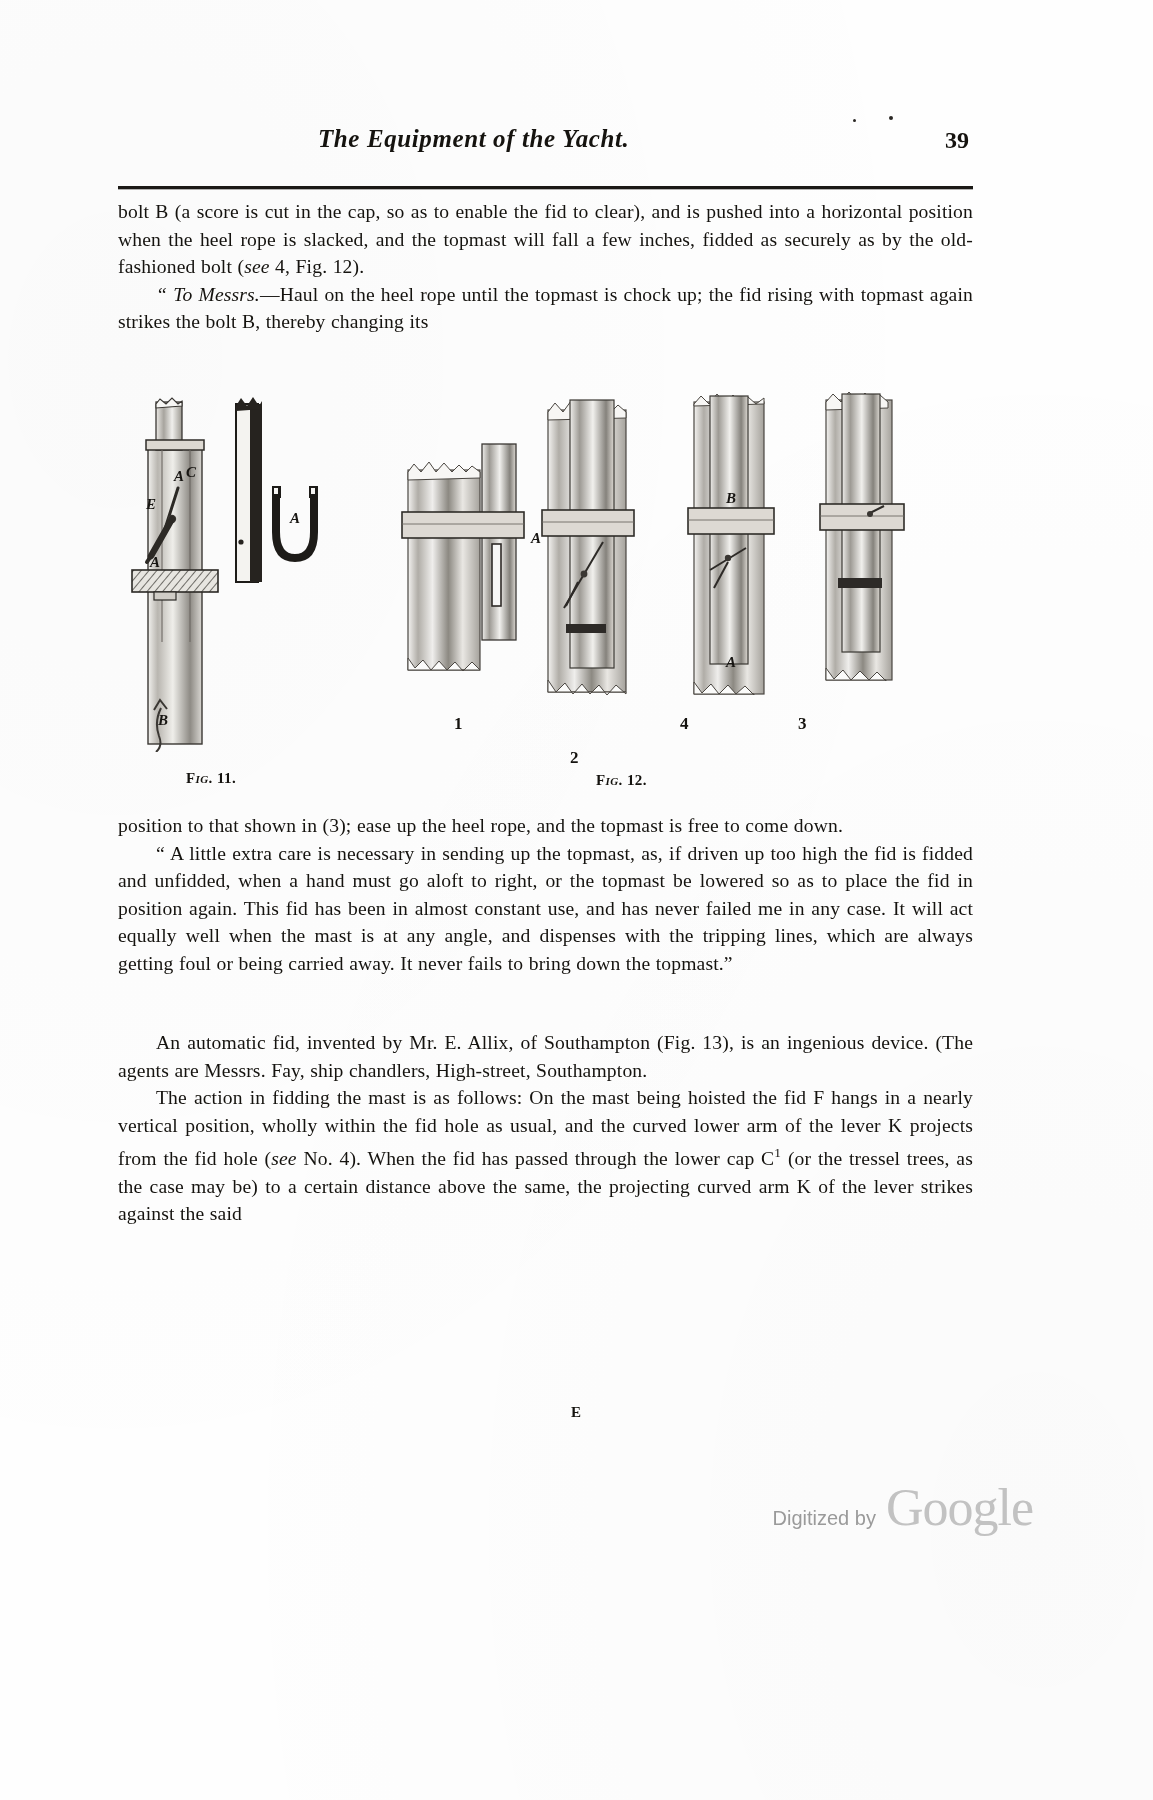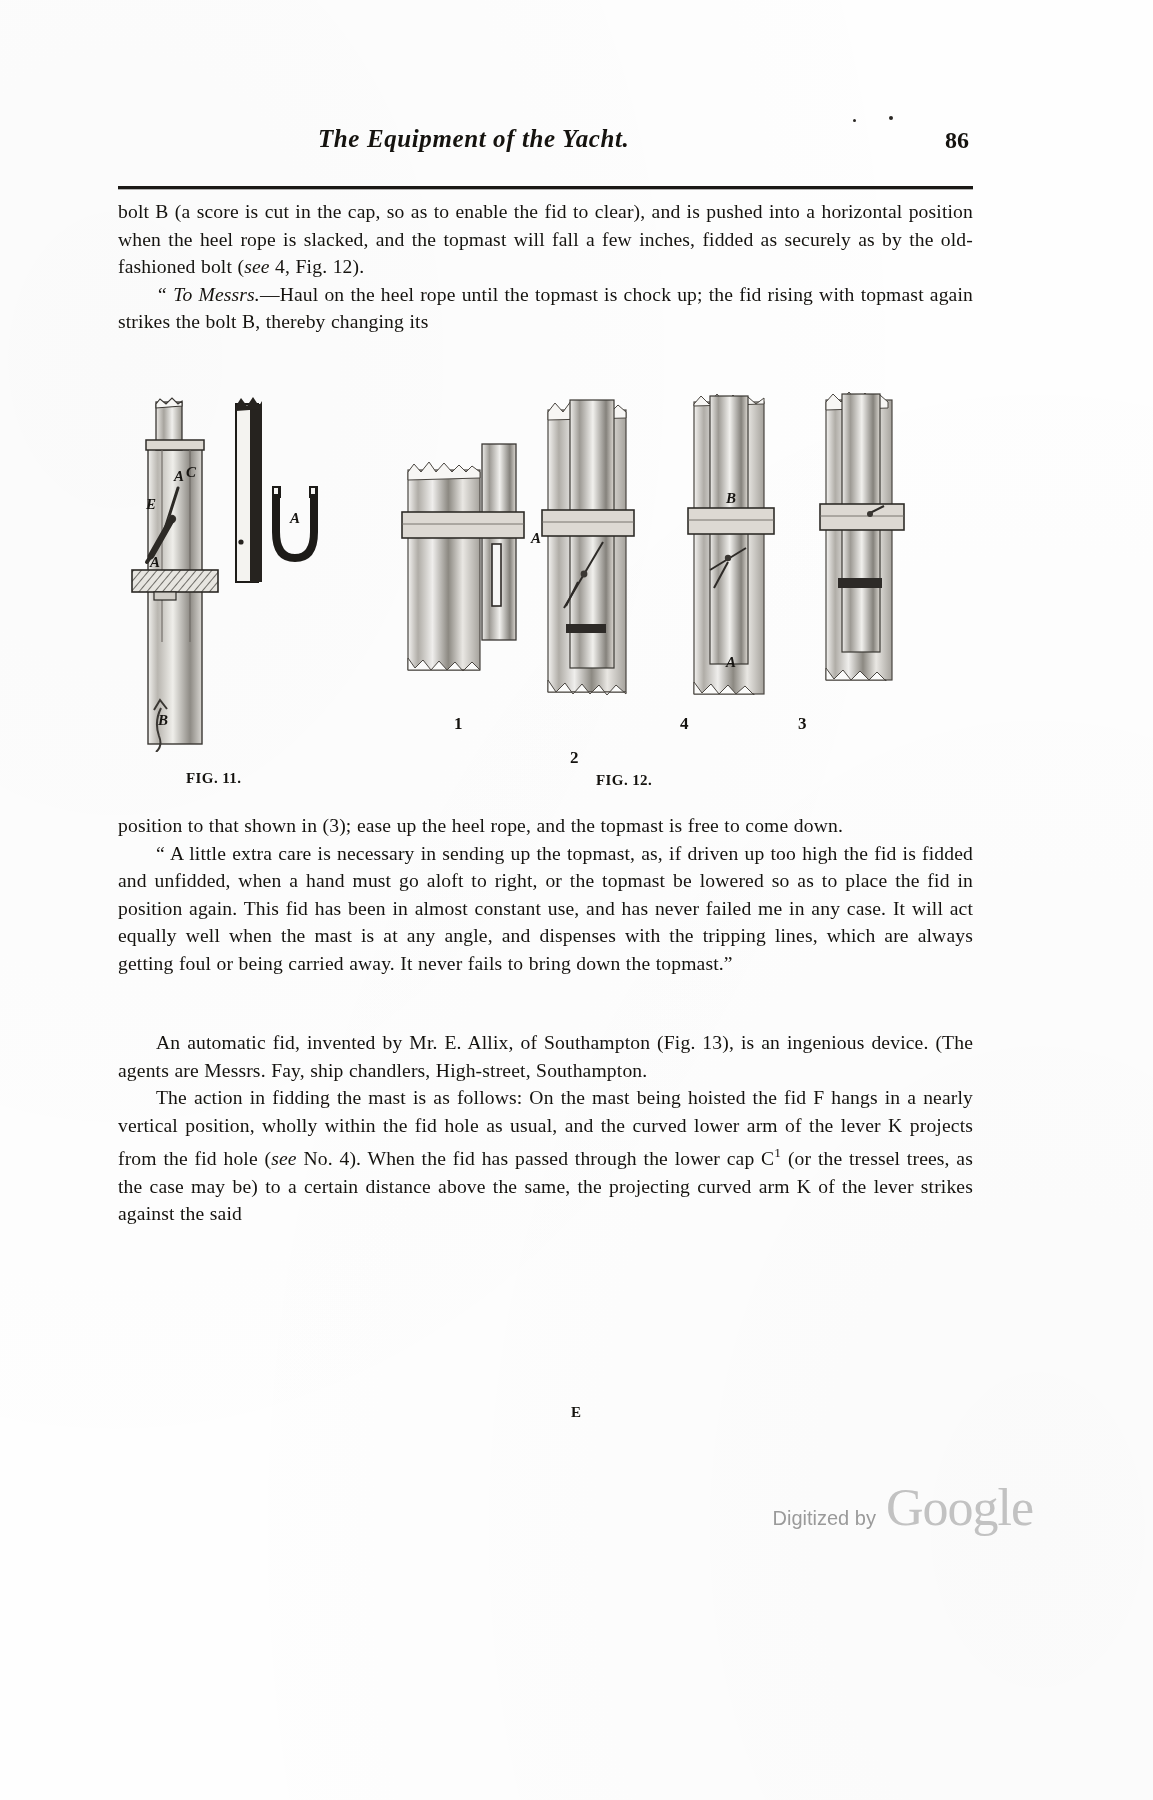--- a/index.html
+++ b/index.html
@@ -121,21 +121,21 @@
     top: 770px;
     width: 855px;
     height: 28px;
   }
   .figcap {
     position: absolute;
     font-size: 15px;
     font-weight: bold;
     letter-spacing: 0.4px;
   }
-  .figcap .sc { font-size: 15px; }
+  .figcap .sc { font-size: 11px; font-style: italic; }
   #cap11 { left: 68px; top: 0; }
   #cap12 { left: 478px; top: 2px; }
 
   .fignum {
     position: absolute;
     font-size: 17px;
     font-weight: bold;
   }
   .figlabel {
     position: absolute;
@@ -186,21 +186,21 @@
 <body>
 
 <div id="page">
 
   <div id="header-area">
     <div class="head-specks">
         <i></i>
         <i></i>
       </div>
     <div class="head-title">The Equipment of the Yacht.</div>
-    <div class="head-page">86</div>
+    <div class="head-page">39</div>
   </div>
   <div class="rule"></div>
 
   <div class="col" id="block-top">
     <p class="noind"><span>bolt B (a score is cut in the cap, so as to enable the fid to clear), and is pushed into a horizontal position when the heel rope is slacked, and the topmast will fall a few inches, fidded as securely as by the old-fashioned bolt (</span><span class="it">see</span><span> 4, Fig. 12).</span></p>
     <p class="ind"><span class="it">“ To Messrs.</span><span>—Haul on the heel rope until the topmast is chock up; the fid rising with topmast again strikes the bolt B, thereby changing its</span></p>
   </div>
 
   <div id="figures">
 

